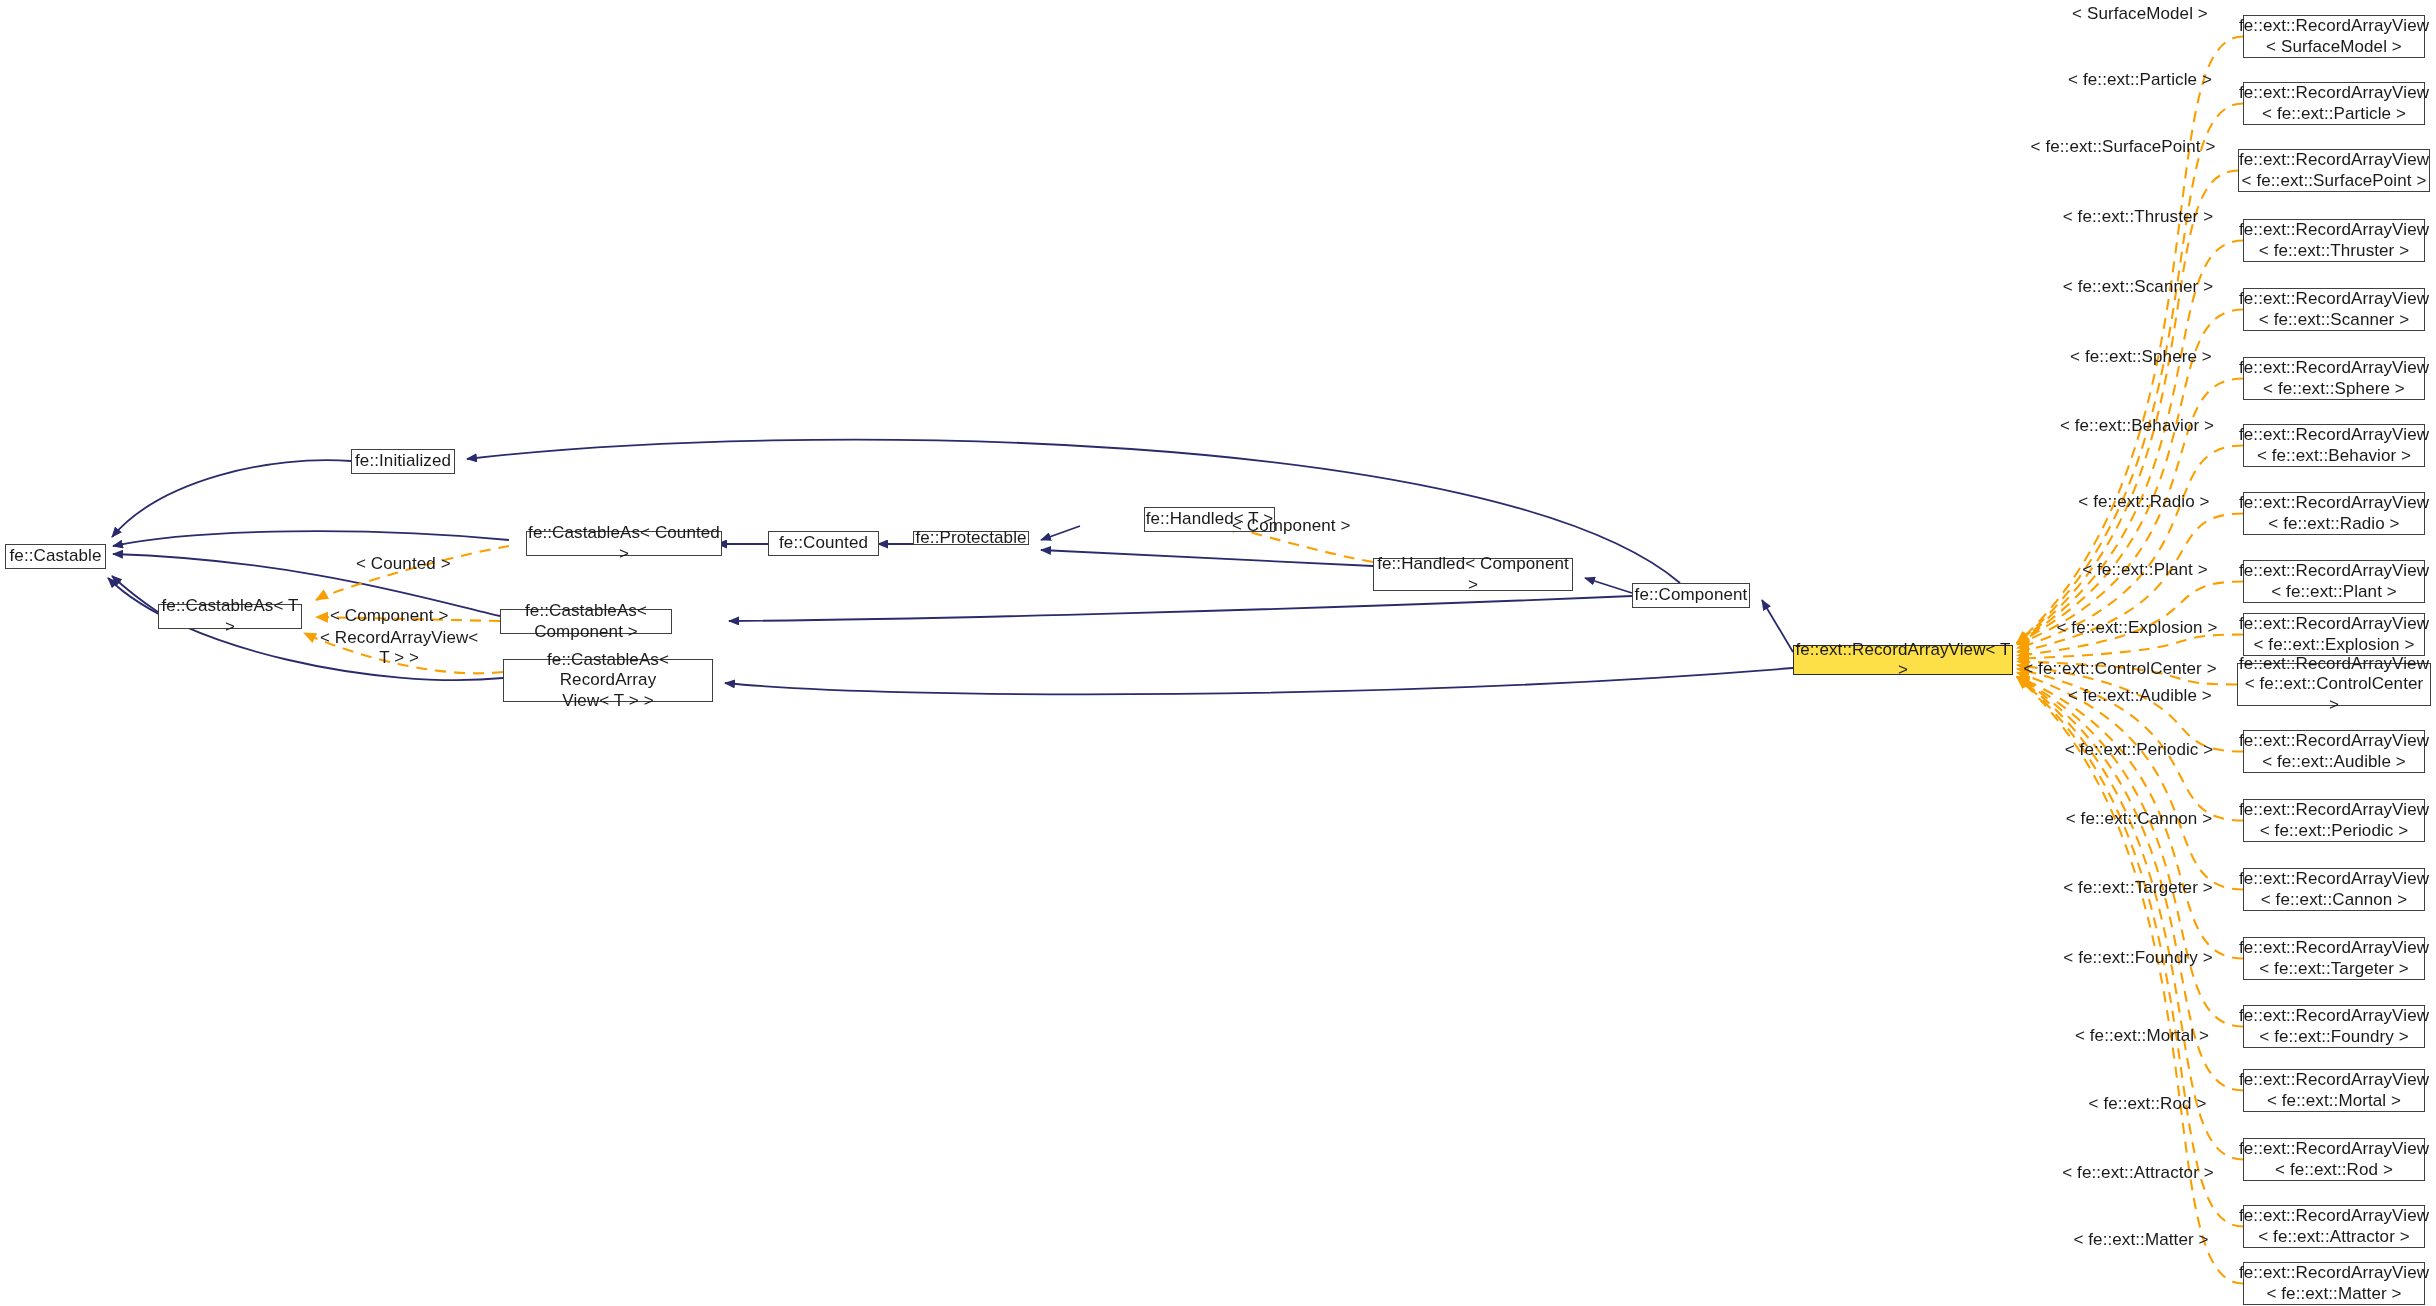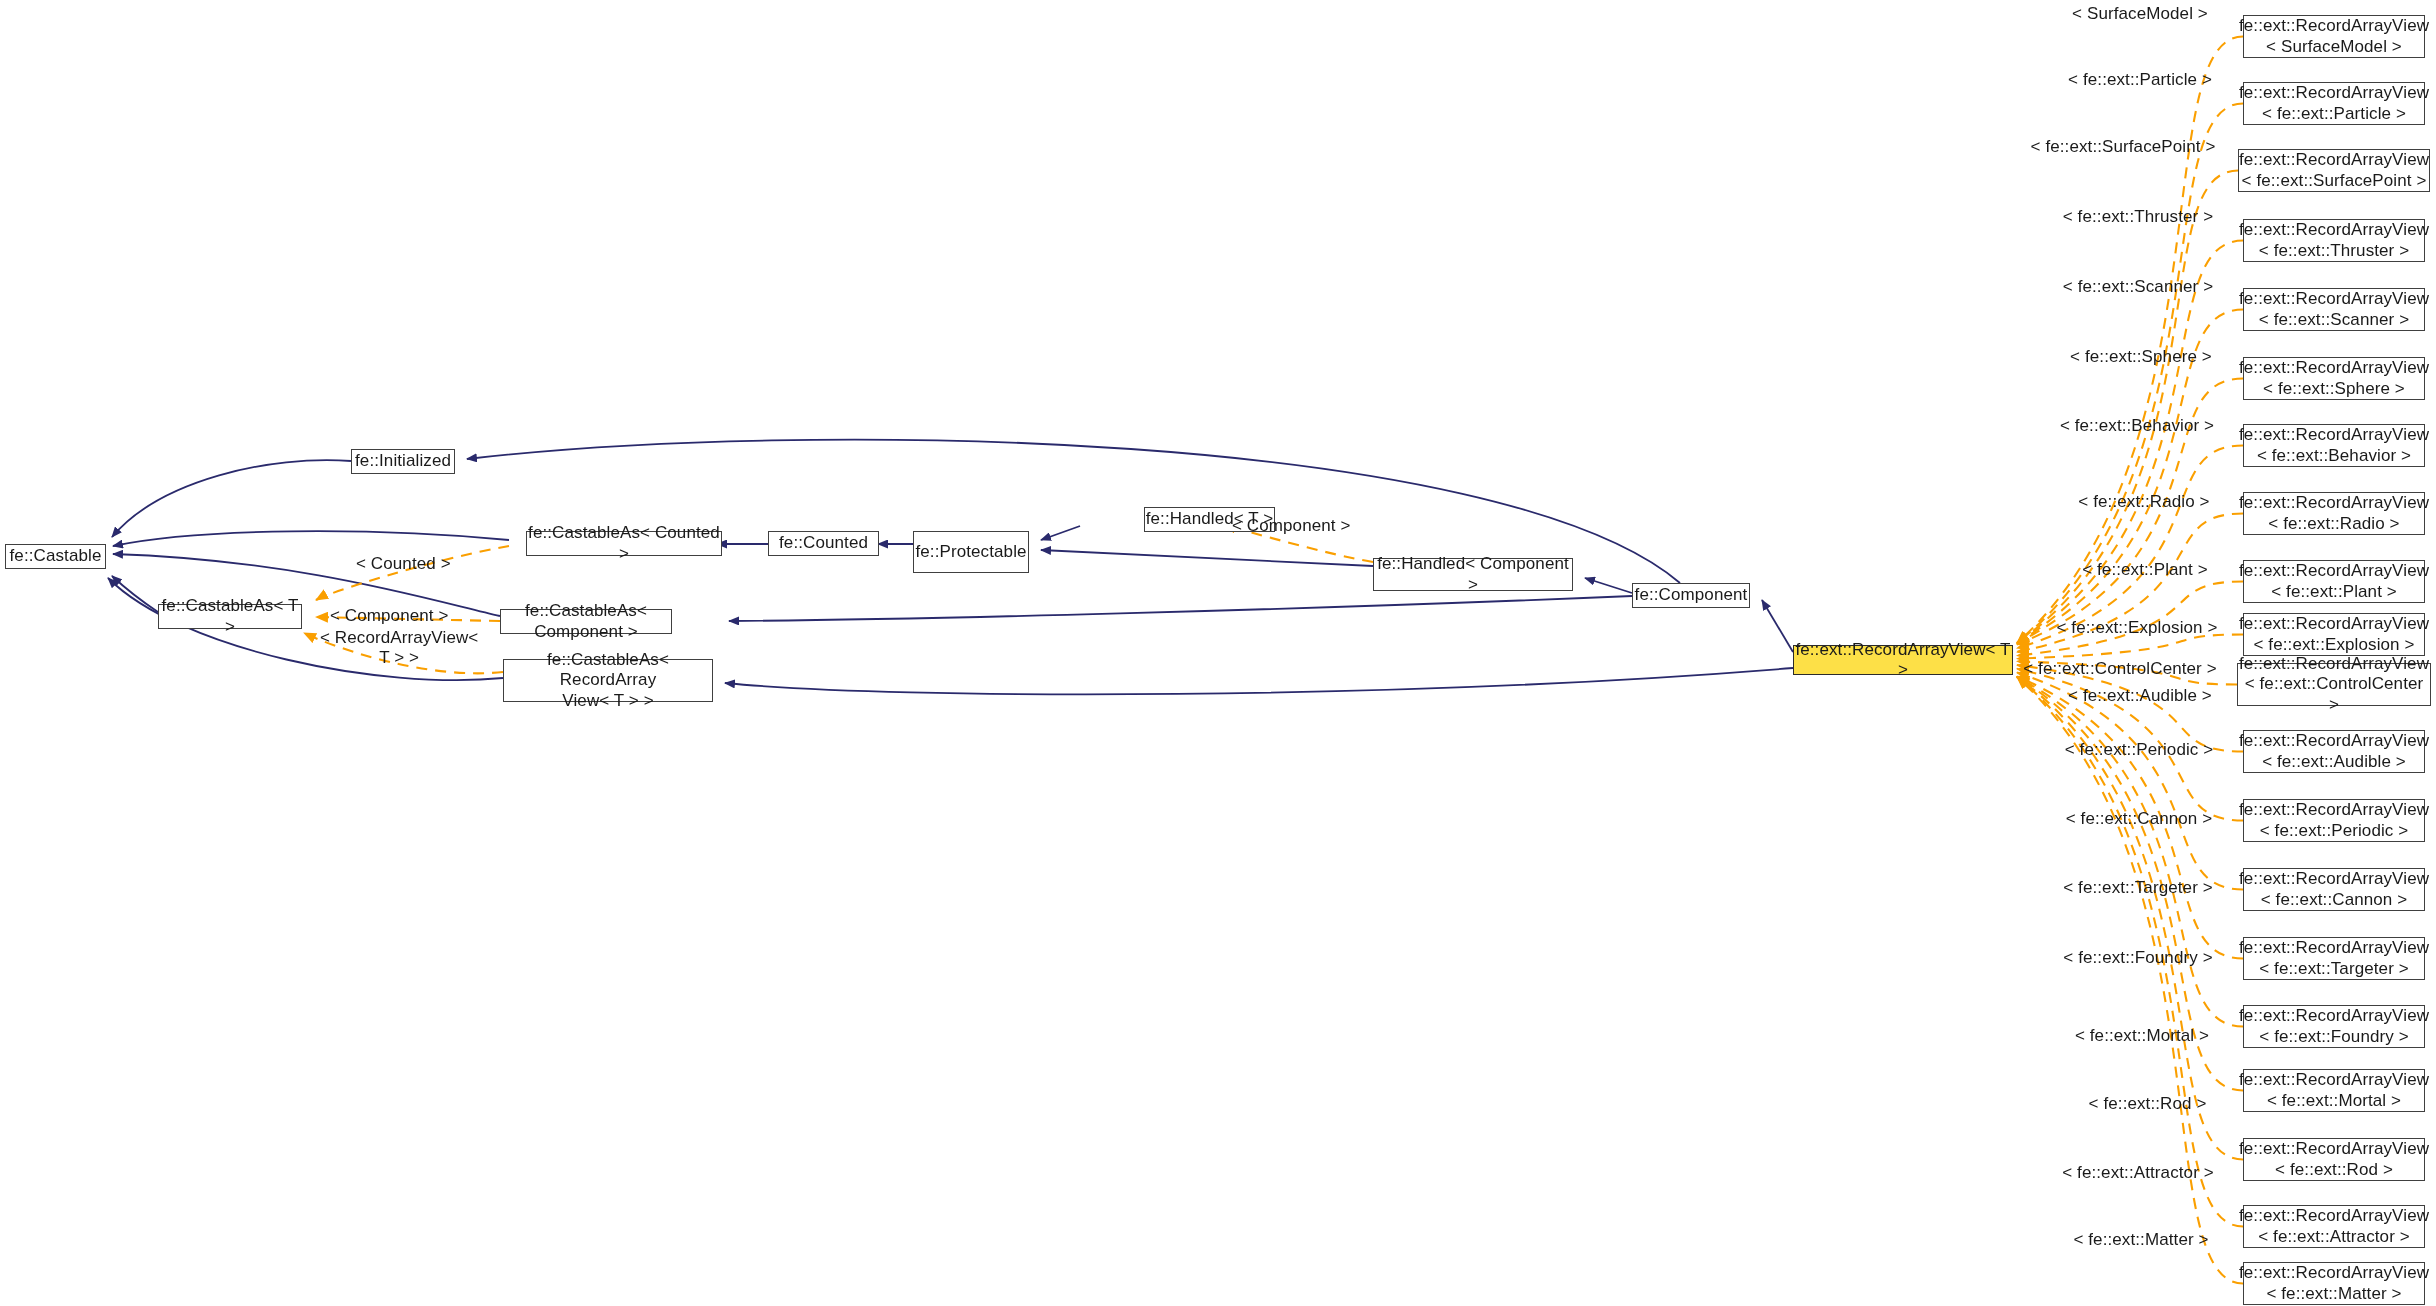--- a/index.html
+++ b/index.html
@@ -108,21 +108,21 @@
         <path d="M 2243,1283.5 C 2148,1283.5 2227,864.05 2017,677"></path>
       </g>
   </svg>
 
   <div id="nodes-layer">
       <div class="node" style="left: 5px; top: 544px; width: 101px; height: 25px;">fe::Castable</div>
       <div class="node" style="left: 351px; top: 449px; width: 104px; height: 25px;">fe::Initialized</div>
       <div class="node" style="left: 158px; top: 604px; width: 144px; height: 25px;">fe::CastableAs&lt; T &gt;</div>
       <div class="node" style="left: 526px; top: 531px; width: 196px; height: 25px;">fe::CastableAs&lt; Counted &gt;</div>
       <div class="node" style="left: 768px; top: 531px; width: 111px; height: 25px;">fe::Counted</div>
-      <div class="node" style="left: 913px; top: 531px; width: 116px; height: 42px; text-align: right;">fe::Protectable</div>
+      <div class="node" style="left: 913px; top: 531px; width: 116px; height: 14px; text-align: right;">fe::Protectable</div>
       <div class="node" style="left: 1144px; top: 507px; width: 131px; height: 25px;">fe::Handled&lt; T &gt;</div>
       <div class="node" style="left: 500px; top: 609px; width: 172px; height: 25px;">fe::CastableAs&lt; Component &gt;</div>
       <div class="node" style="left: 1373px; top: 558px; width: 200px; height: 33px;">fe::Handled&lt; Component &gt;</div>
       <div class="node" style="left: 1632px; top: 583px; width: 118px; height: 25px;">fe::Component</div>
       <div class="node" style="left: 503px; top: 659px; width: 210px; height: 43px;">fe::CastableAs&lt; RecordArray
 View&lt; T &gt; &gt;</div>
       <div class="node current" style="left: 1793px; top: 645px; width: 220px; height: 30px;">fe::ext::RecordArrayView&lt; T &gt;</div>
       <div class="node" style="left: 2243px; top: 15px; width: 182px; height: 43px;">fe::ext::RecordArrayView
 &lt; SurfaceModel &gt;</div>
       <div class="node" style="left: 2243px; top: 82px; width: 182px; height: 43px;">fe::ext::RecordArrayView

